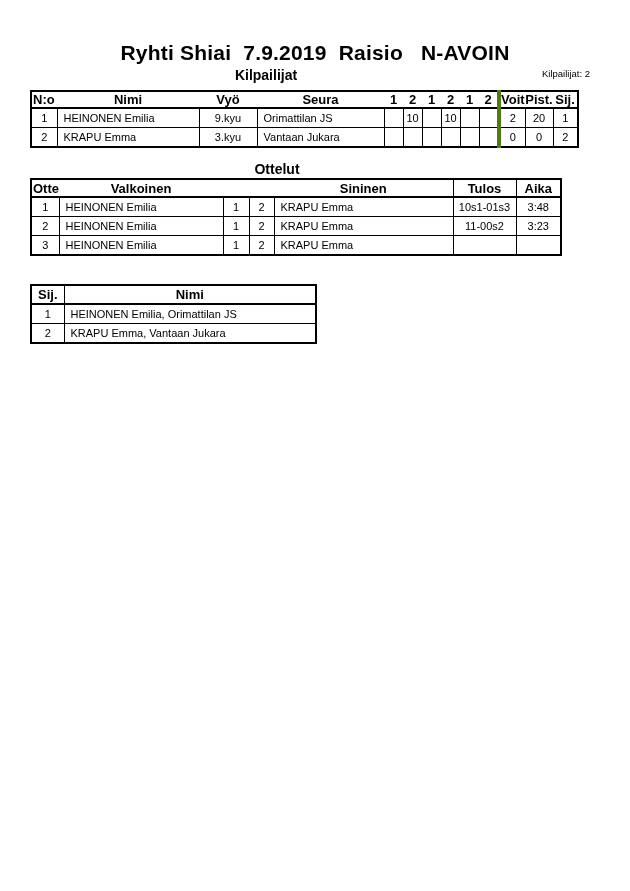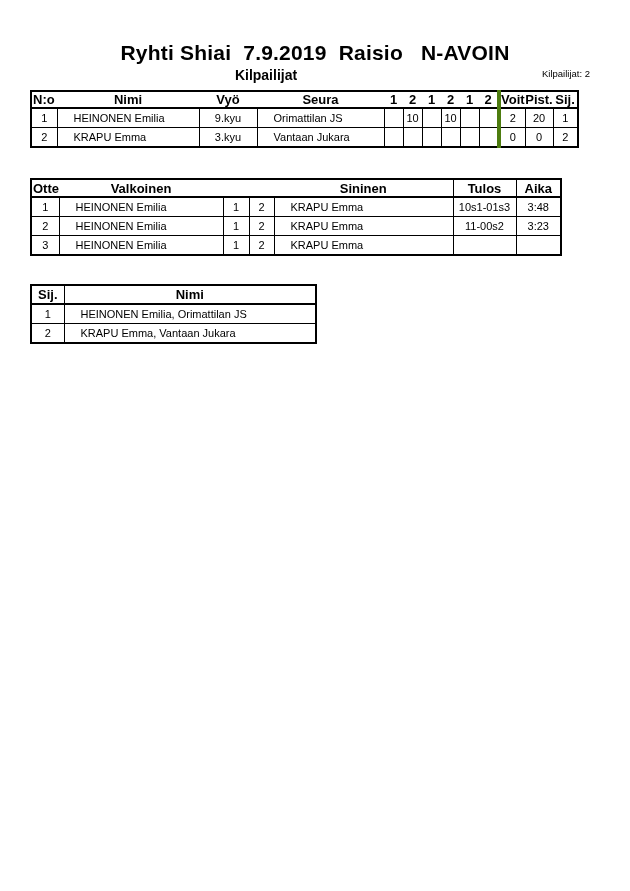--- a/index.html
+++ b/index.html
@@ -27,21 +27,21 @@
   }
   .tbl th {
     border:0; border-bottom:2px solid #000;
     font-size:13px; font-weight:bold; text-align:center;
     padding:0; overflow:hidden; white-space:nowrap;
   }
   .tbl td {
     border:1px solid #000; font-size:11px; text-align:center;
     padding:0; overflow:hidden; white-space:nowrap; height:18px;
   }
-  .tbl .l  { text-align:left; padding-left:16px; }
+  .tbl .l  { text-align:left; padding-left:6px; }
   .tbl .l0 { text-align:left; padding-left:1px; }
   .tbl .bl1 { border-left:1px solid #000;margin-left:8px; }
   .tbl .bl2 { border-left:4px solid #4d7c0f; }
   .t1 { left:30px; top:90px;  width:547px; }
   .t1 tr.hdr th { height:15px; }
   .t2 { left:30px; top:178px; width:530px; }
   .t2 tr.hdr th { height:16px; }
   .t3 { left:30px; top:284px; width:285px; }
   .t3 tr.hdr th { height:17px; }
 </style>
@@ -112,20 +112,21 @@
       <td></td>
       <td></td>
       <td></td>
       <td class="bl2">0</td>
       <td>0</td>
       <td>2</td>
     </tr>
   </tbody>
     </table>
 
+  <div class="section-title ottelut-title">Ottelut</div>
 
   <table class="tbl t2">
     <colgroup>
       <col style="width:28px">
         <col style="width:164px">
         <col style="width:26px">
         <col style="width:25px">
       <col style="width:179px">
         <col style="width:63px">
         <col style="width:45px">

